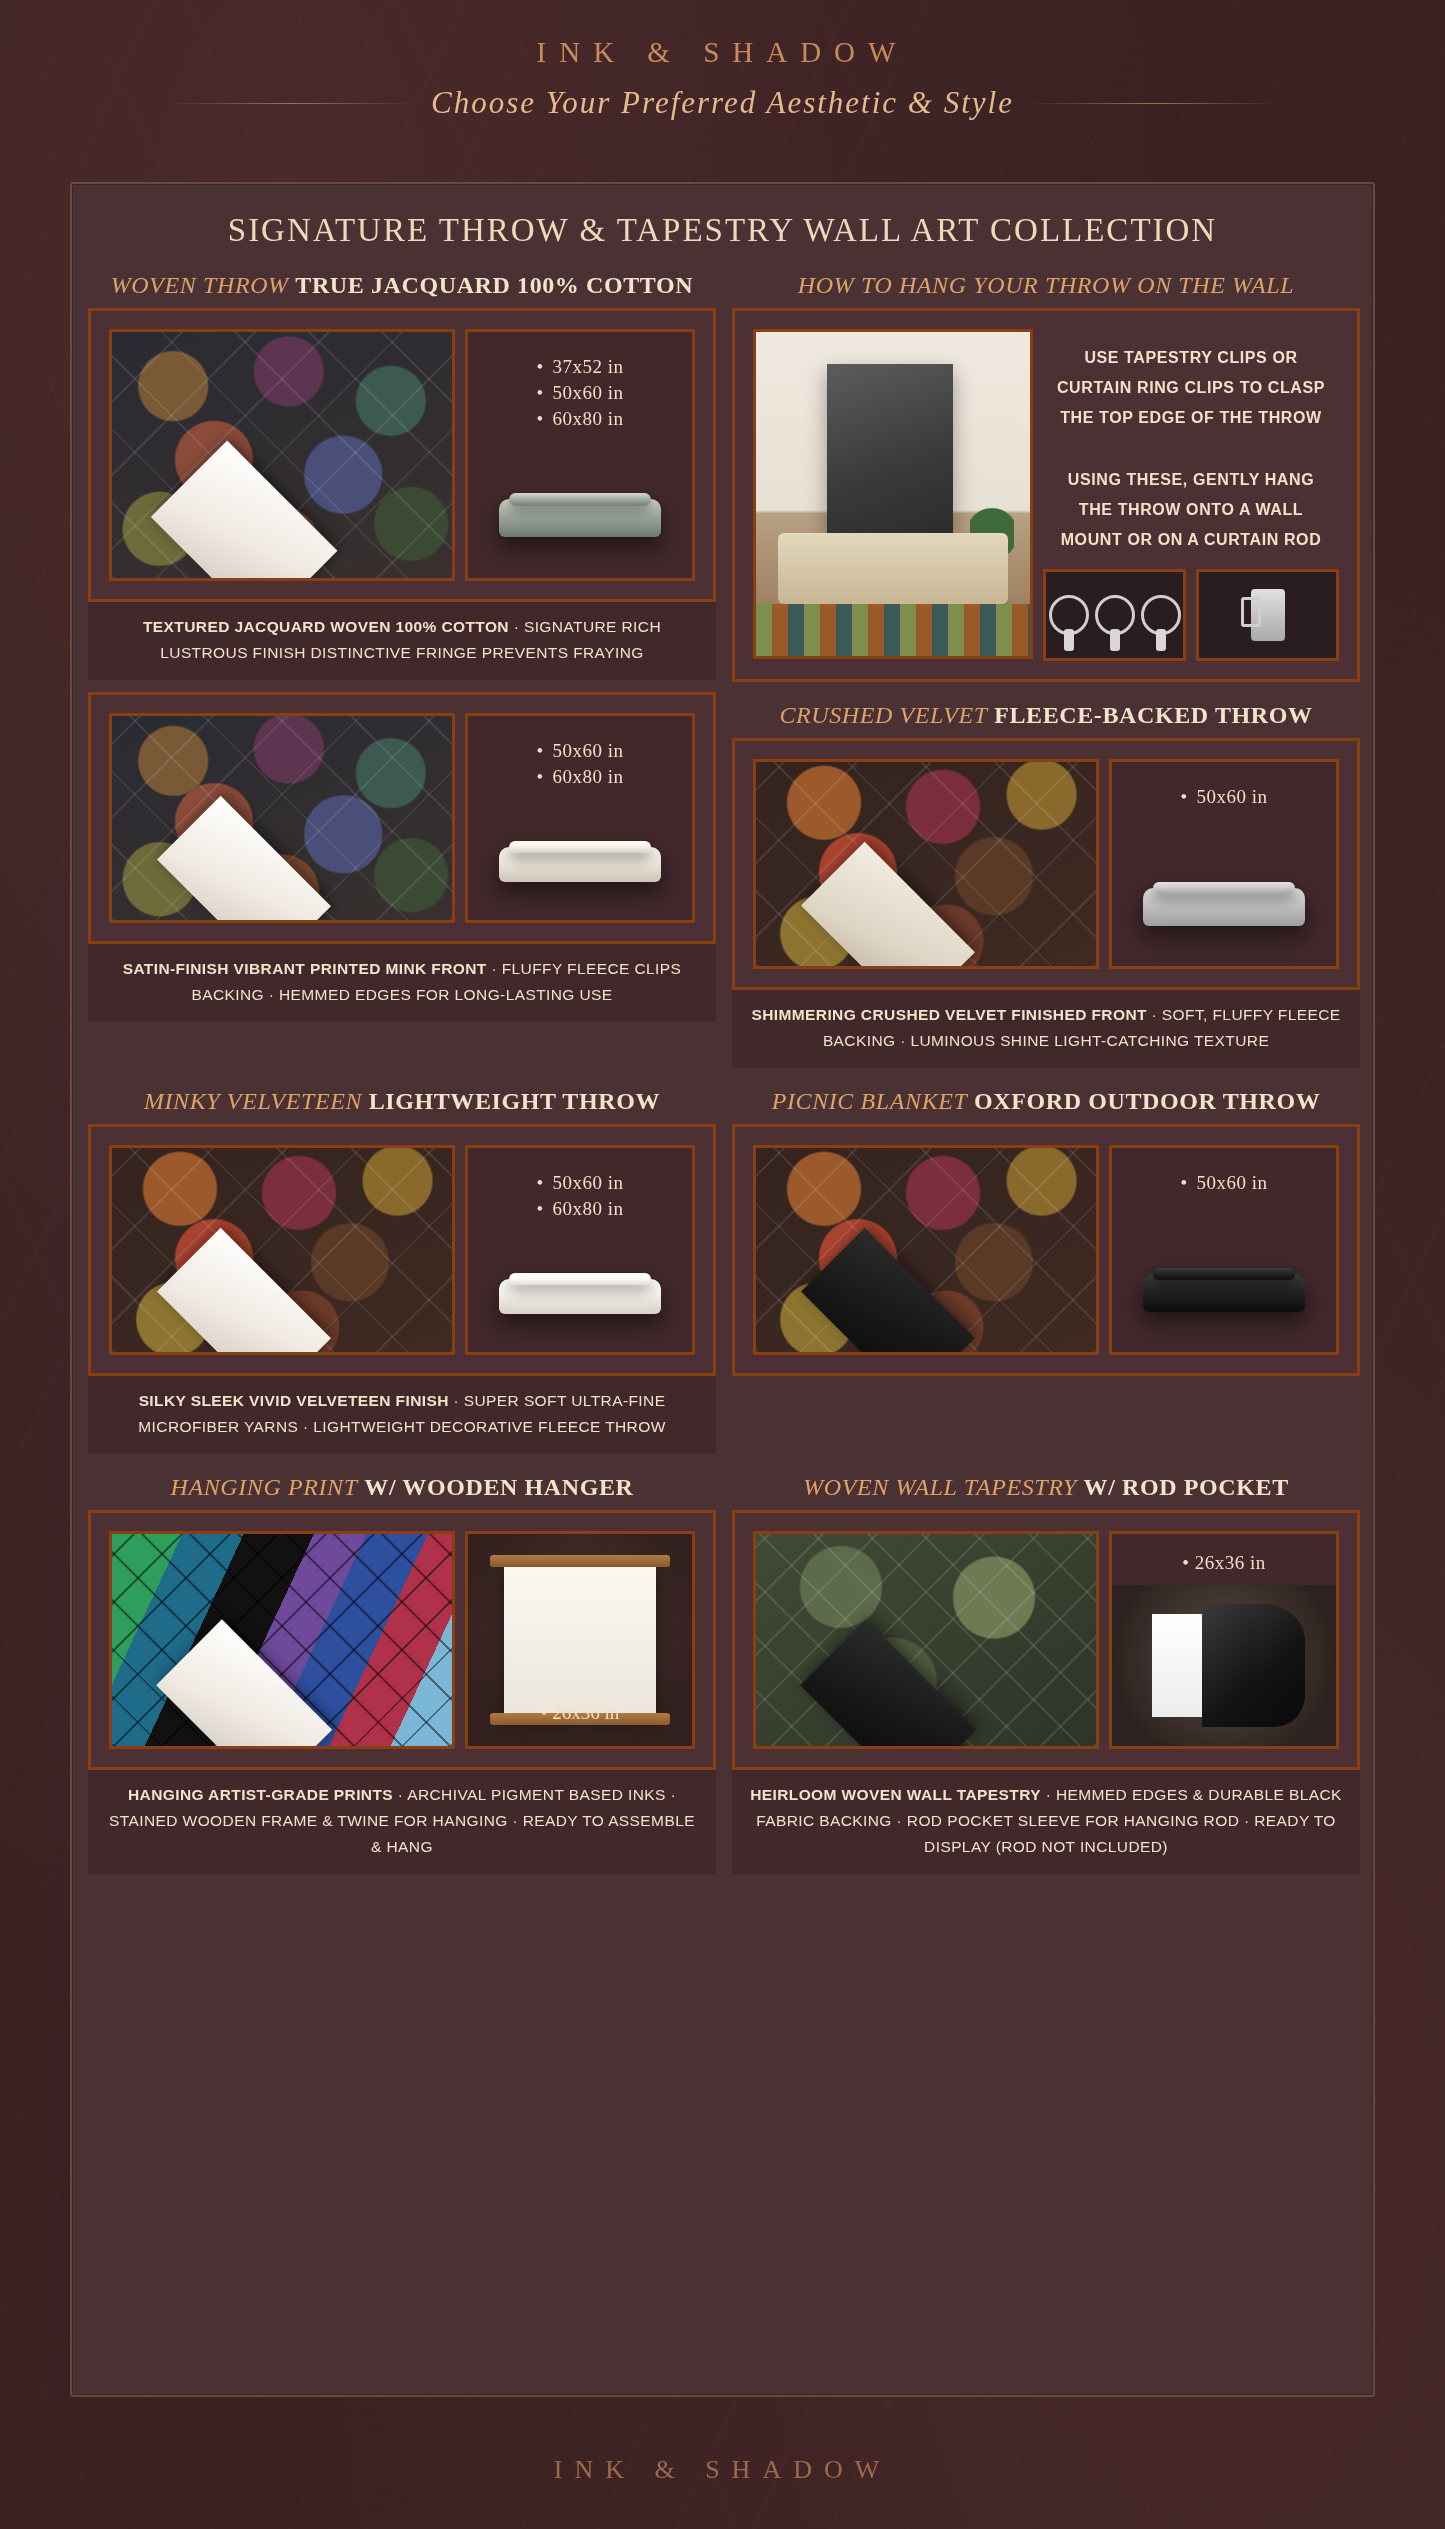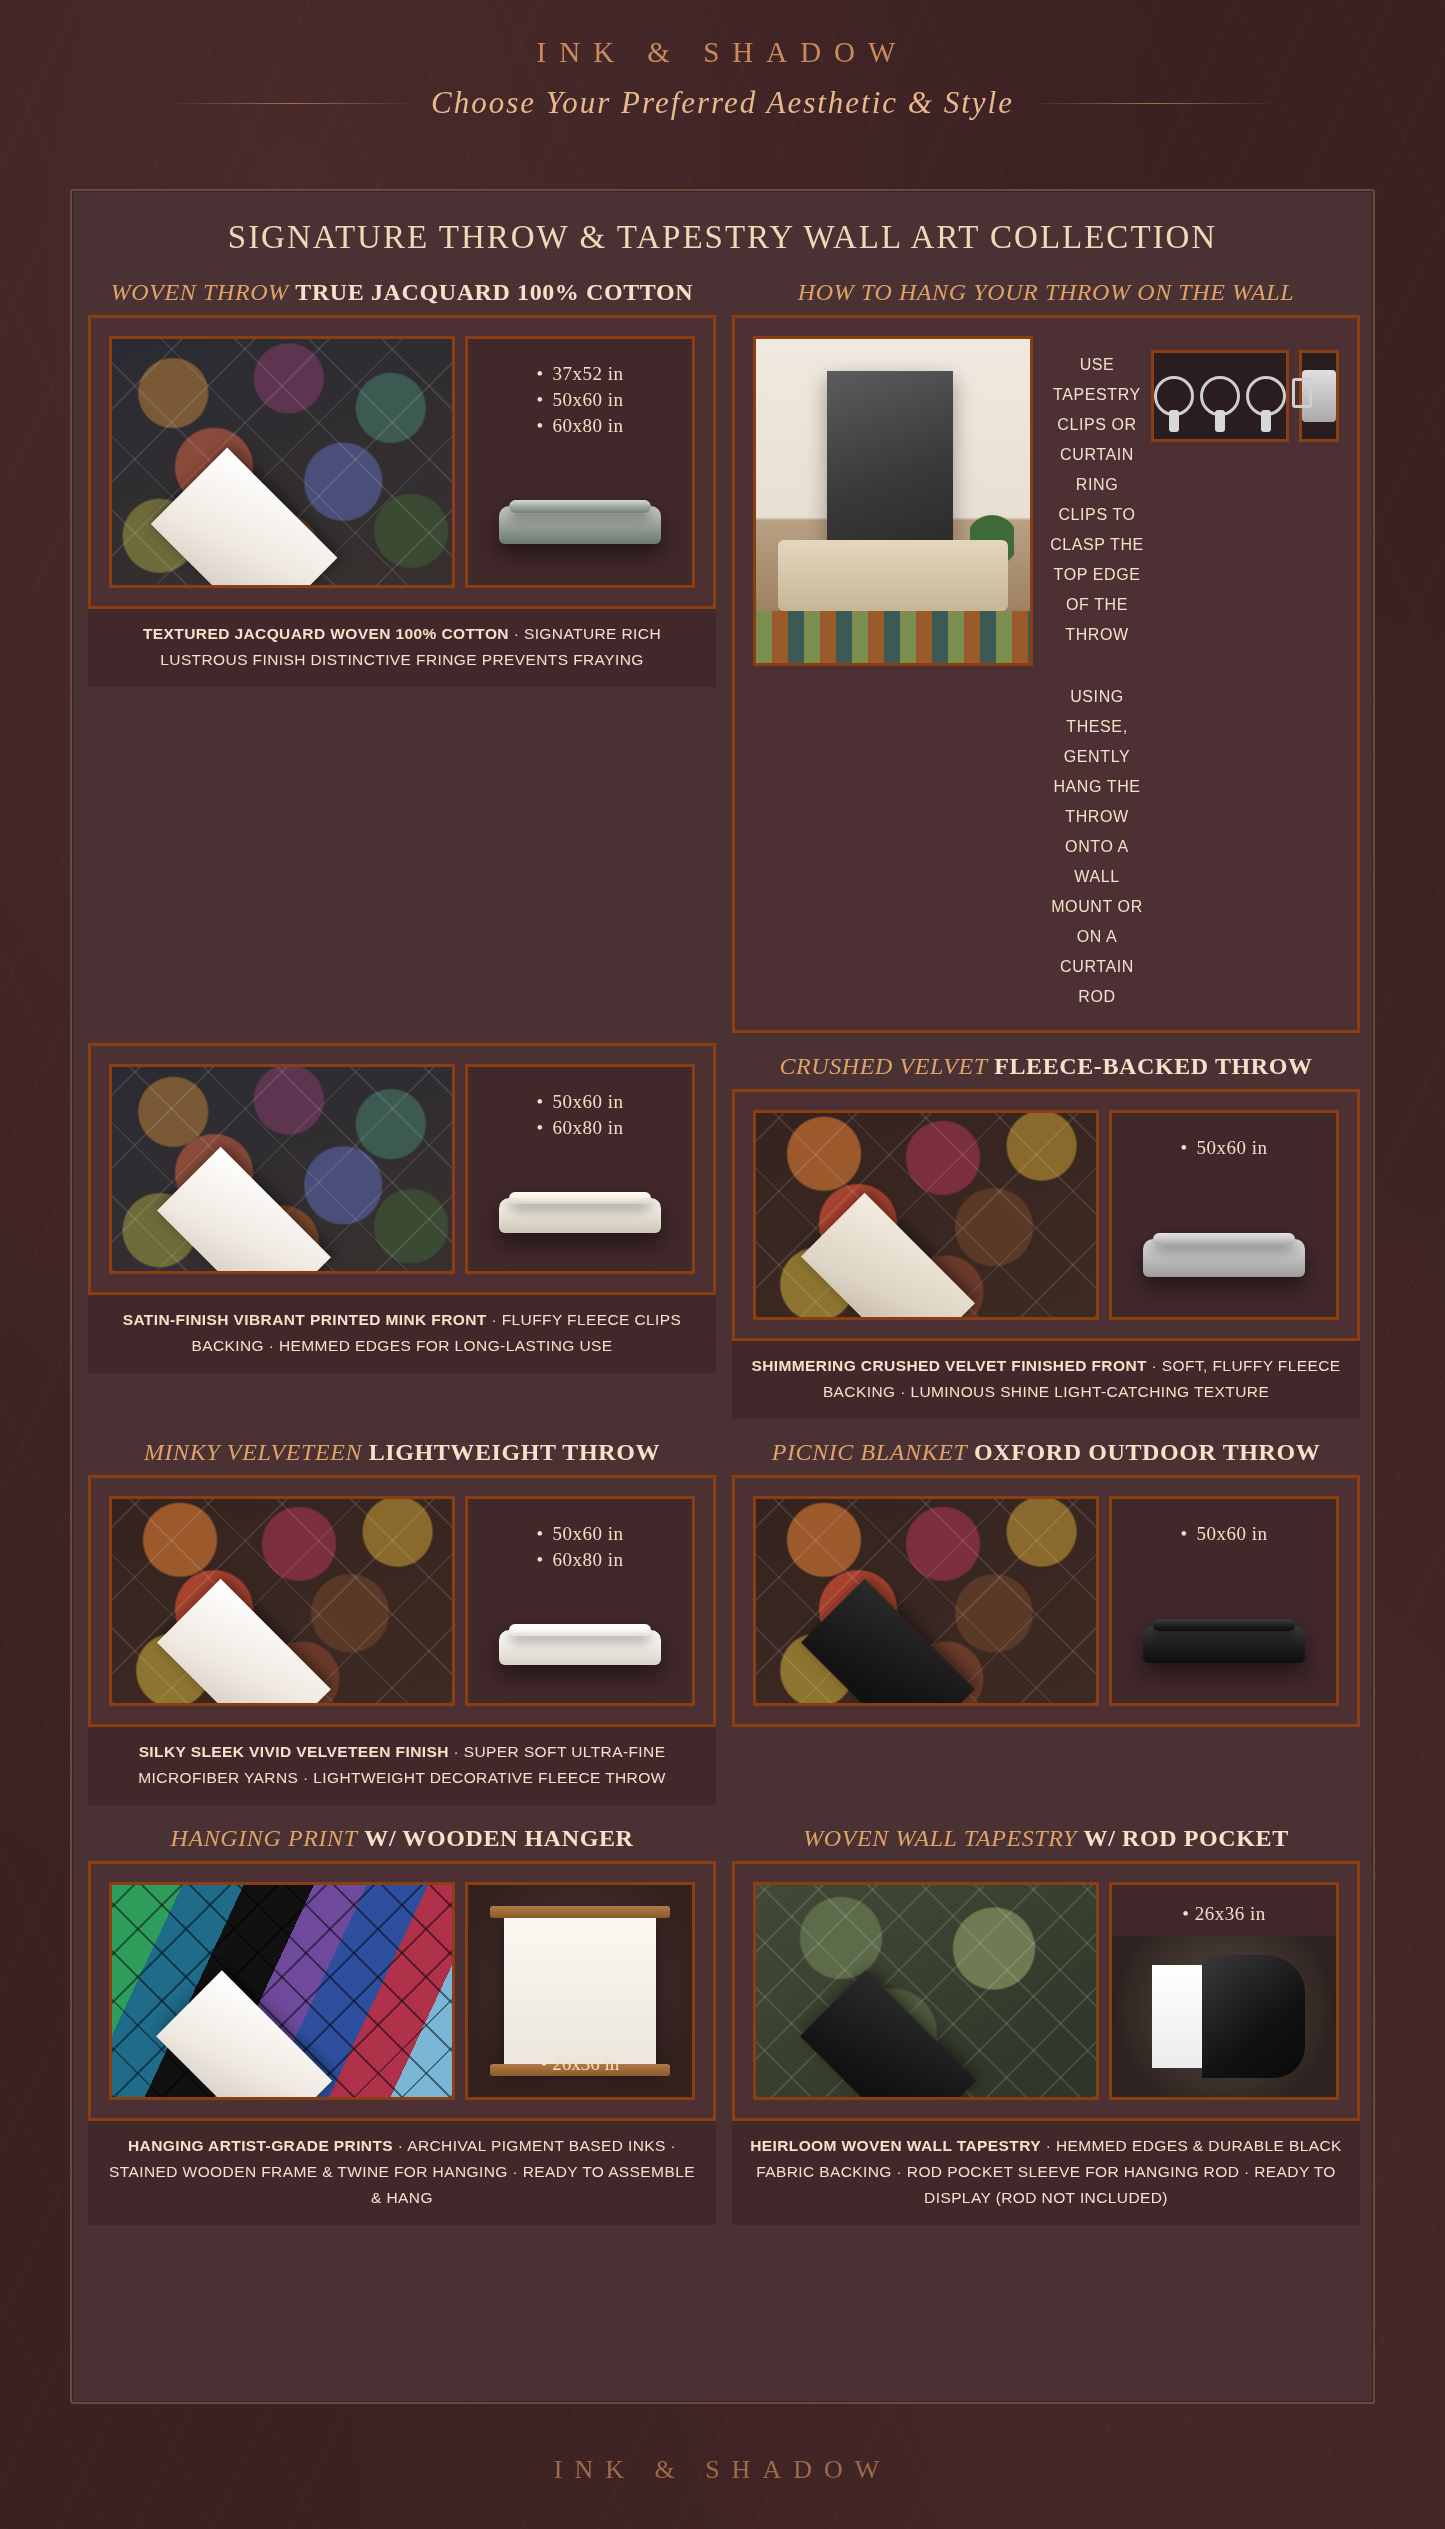--- a/index.html
+++ b/index.html
@@ -46,21 +46,21 @@
     font-style: italic;
     font-size: 31px;
     color: #e8b98c;
     letter-spacing: 2px;
     white-space: nowrap;
   }
 
   
   .panel {
     position: absolute;
-    left: 70px; top: 189px;
+    left: 70px; top: 182px;
     width: 1305px; height: 2215px;
     background: #4a3234;
     border: 2px solid #6b4a3b;
     border-radius: 3px;
     box-shadow: 0 0 0 1px rgba(0,0,0,0.25) inset;
   }
   .panel-title {
     text-align: center;
     font-family: "Liberation Serif", serif;
     font-size: 33px;
@@ -384,21 +384,21 @@
         </div>
         <div class="card-body" style="border-width:3px;">
           <div class="img-box" style="width:280px;height:330px;">
             <div class="room">
               <div class="wallthrow"></div>
               <div class="plant"></div>
               <div class="sofa"></div>
               <div class="rug"></div>
             </div>
           </div>
-          <div style="flex:1 1 auto;display:flex;">
+          <div style="flex:1 1 auto;display:flex;flex-direction:column;font-weight:bold;">
             <div class="howto-text">
               <p>USE TAPESTRY CLIPS OR CURTAIN RING CLIPS TO CLASP THE TOP EDGE OF THE THROW</p>
               <p>USING THESE, GENTLY HANG THE THROW ONTO A WALL MOUNT OR ON A CURTAIN ROD</p>
             </div>
             <div class="accessory-row">
               <div class="acc-box">
                 <div class="ring"></div>
                 <div class="ring"></div>
                 <div class="ring"></div>
               </div>

